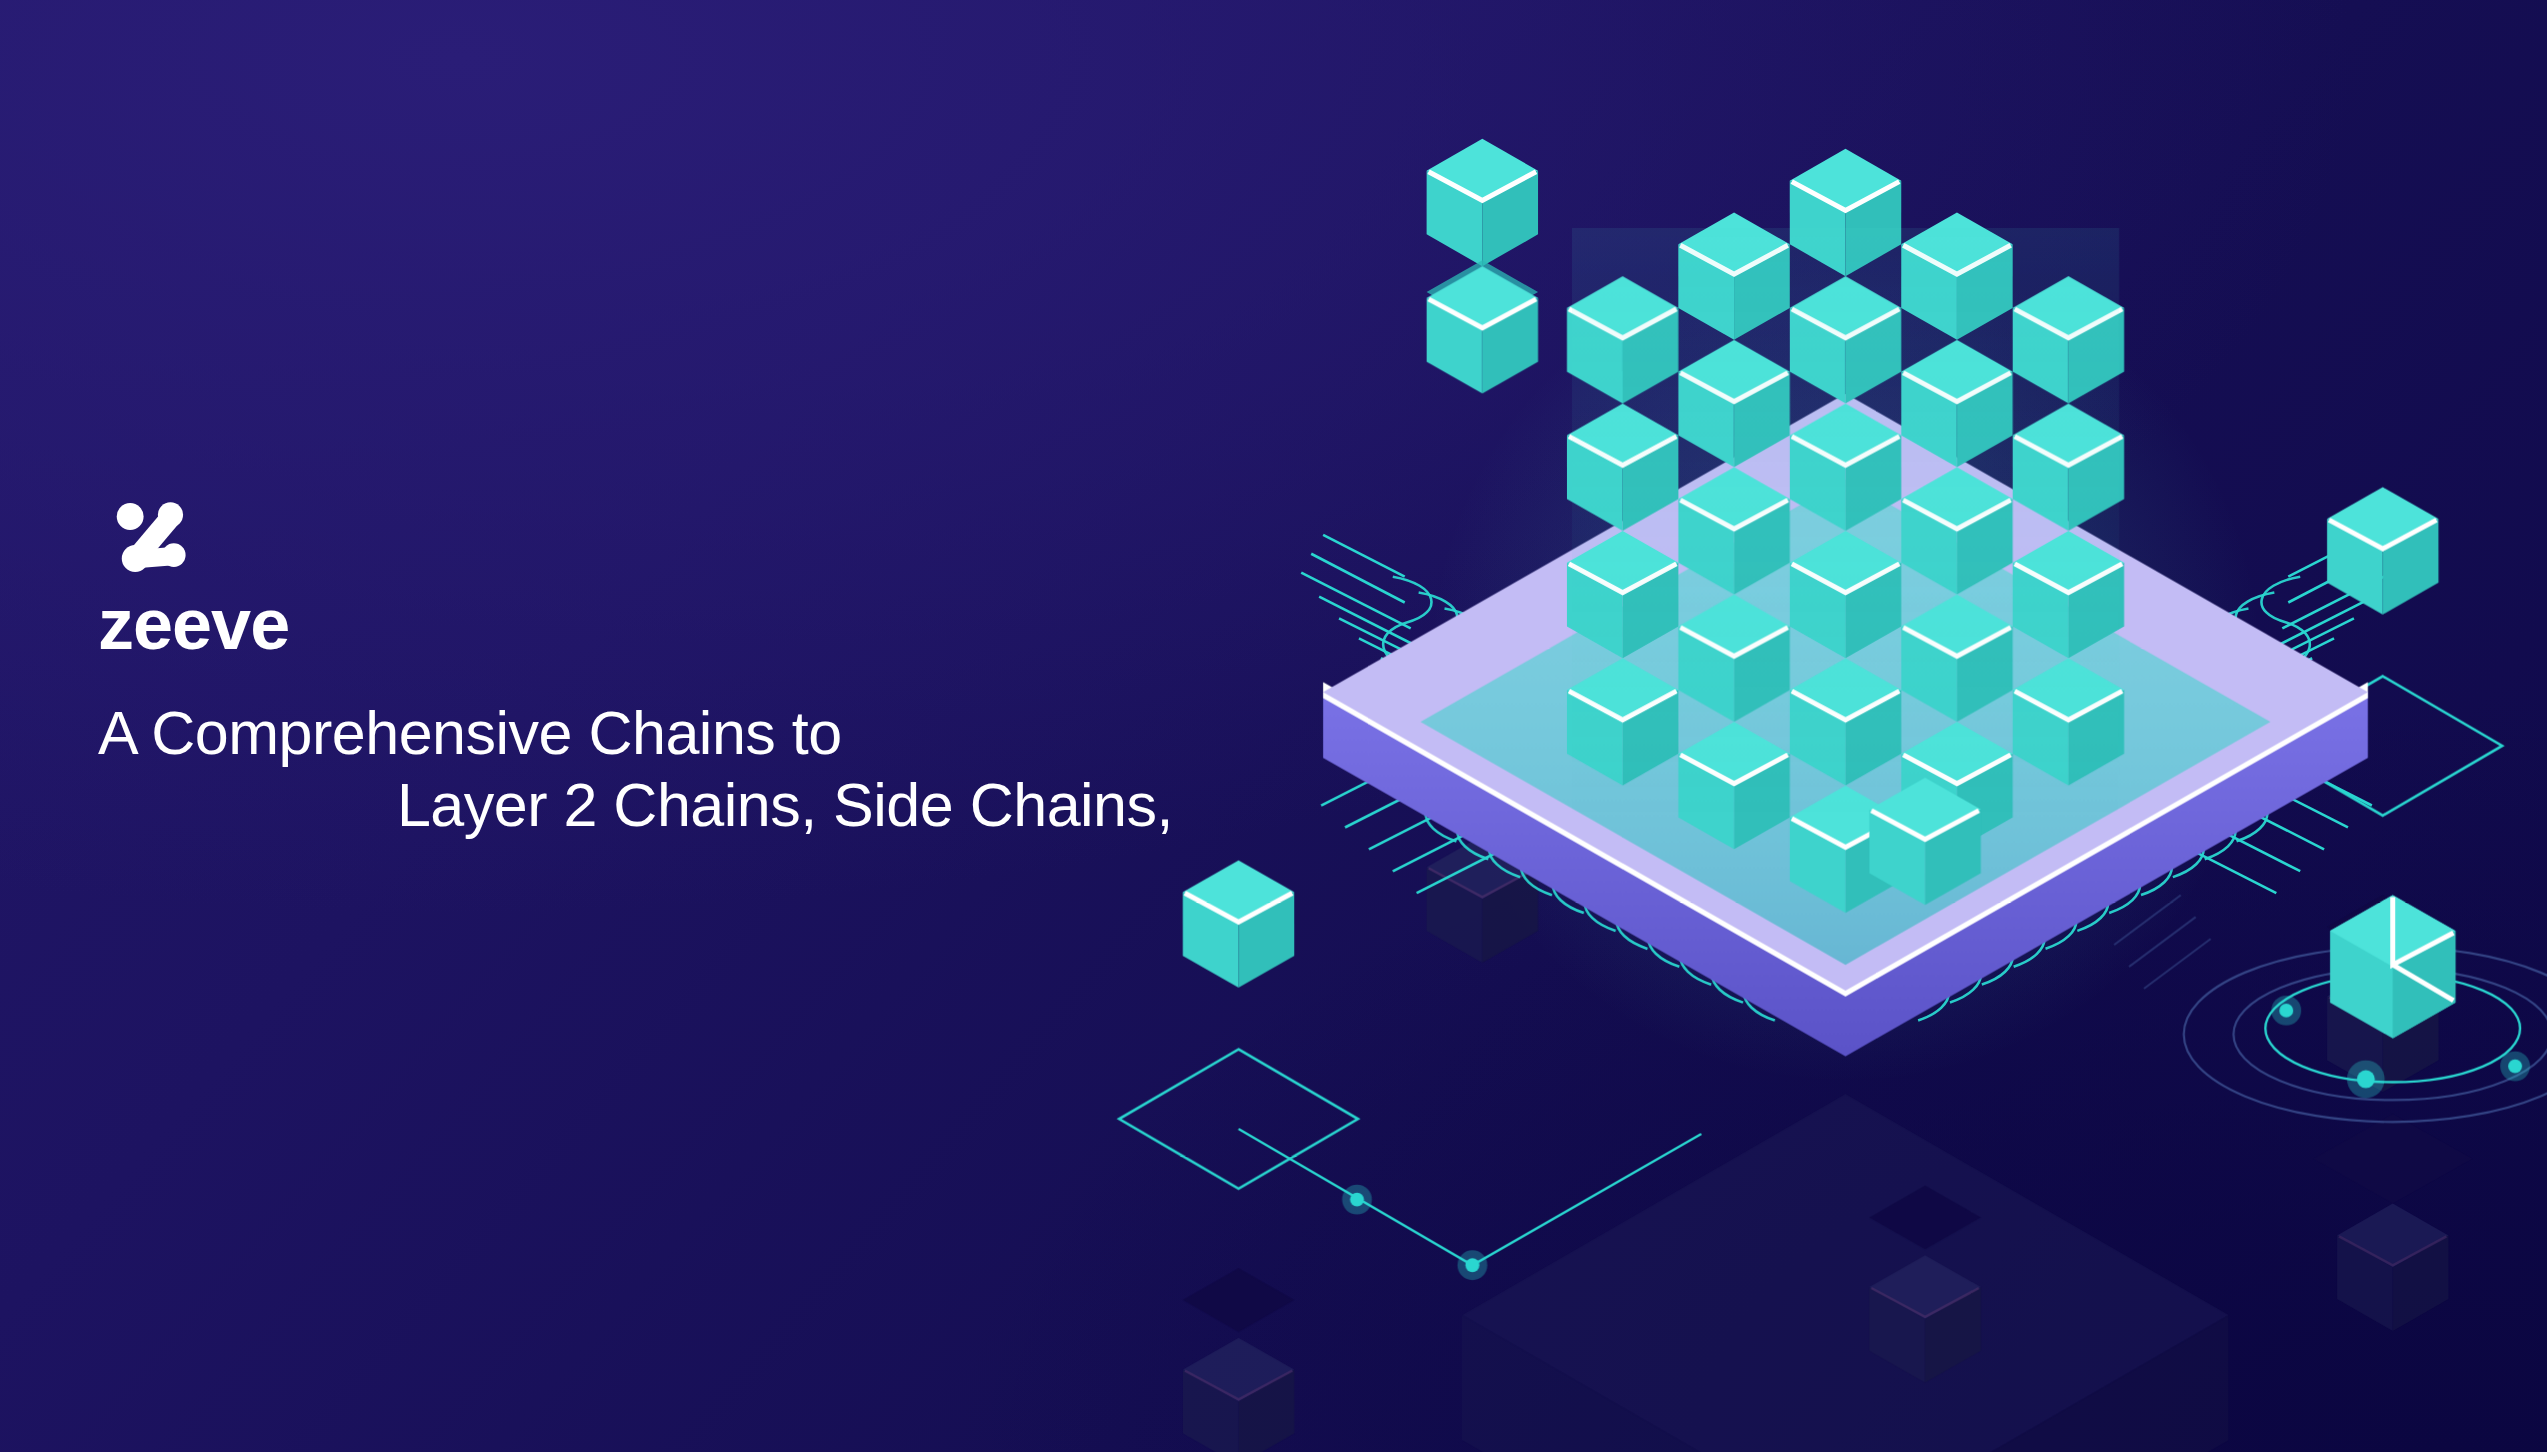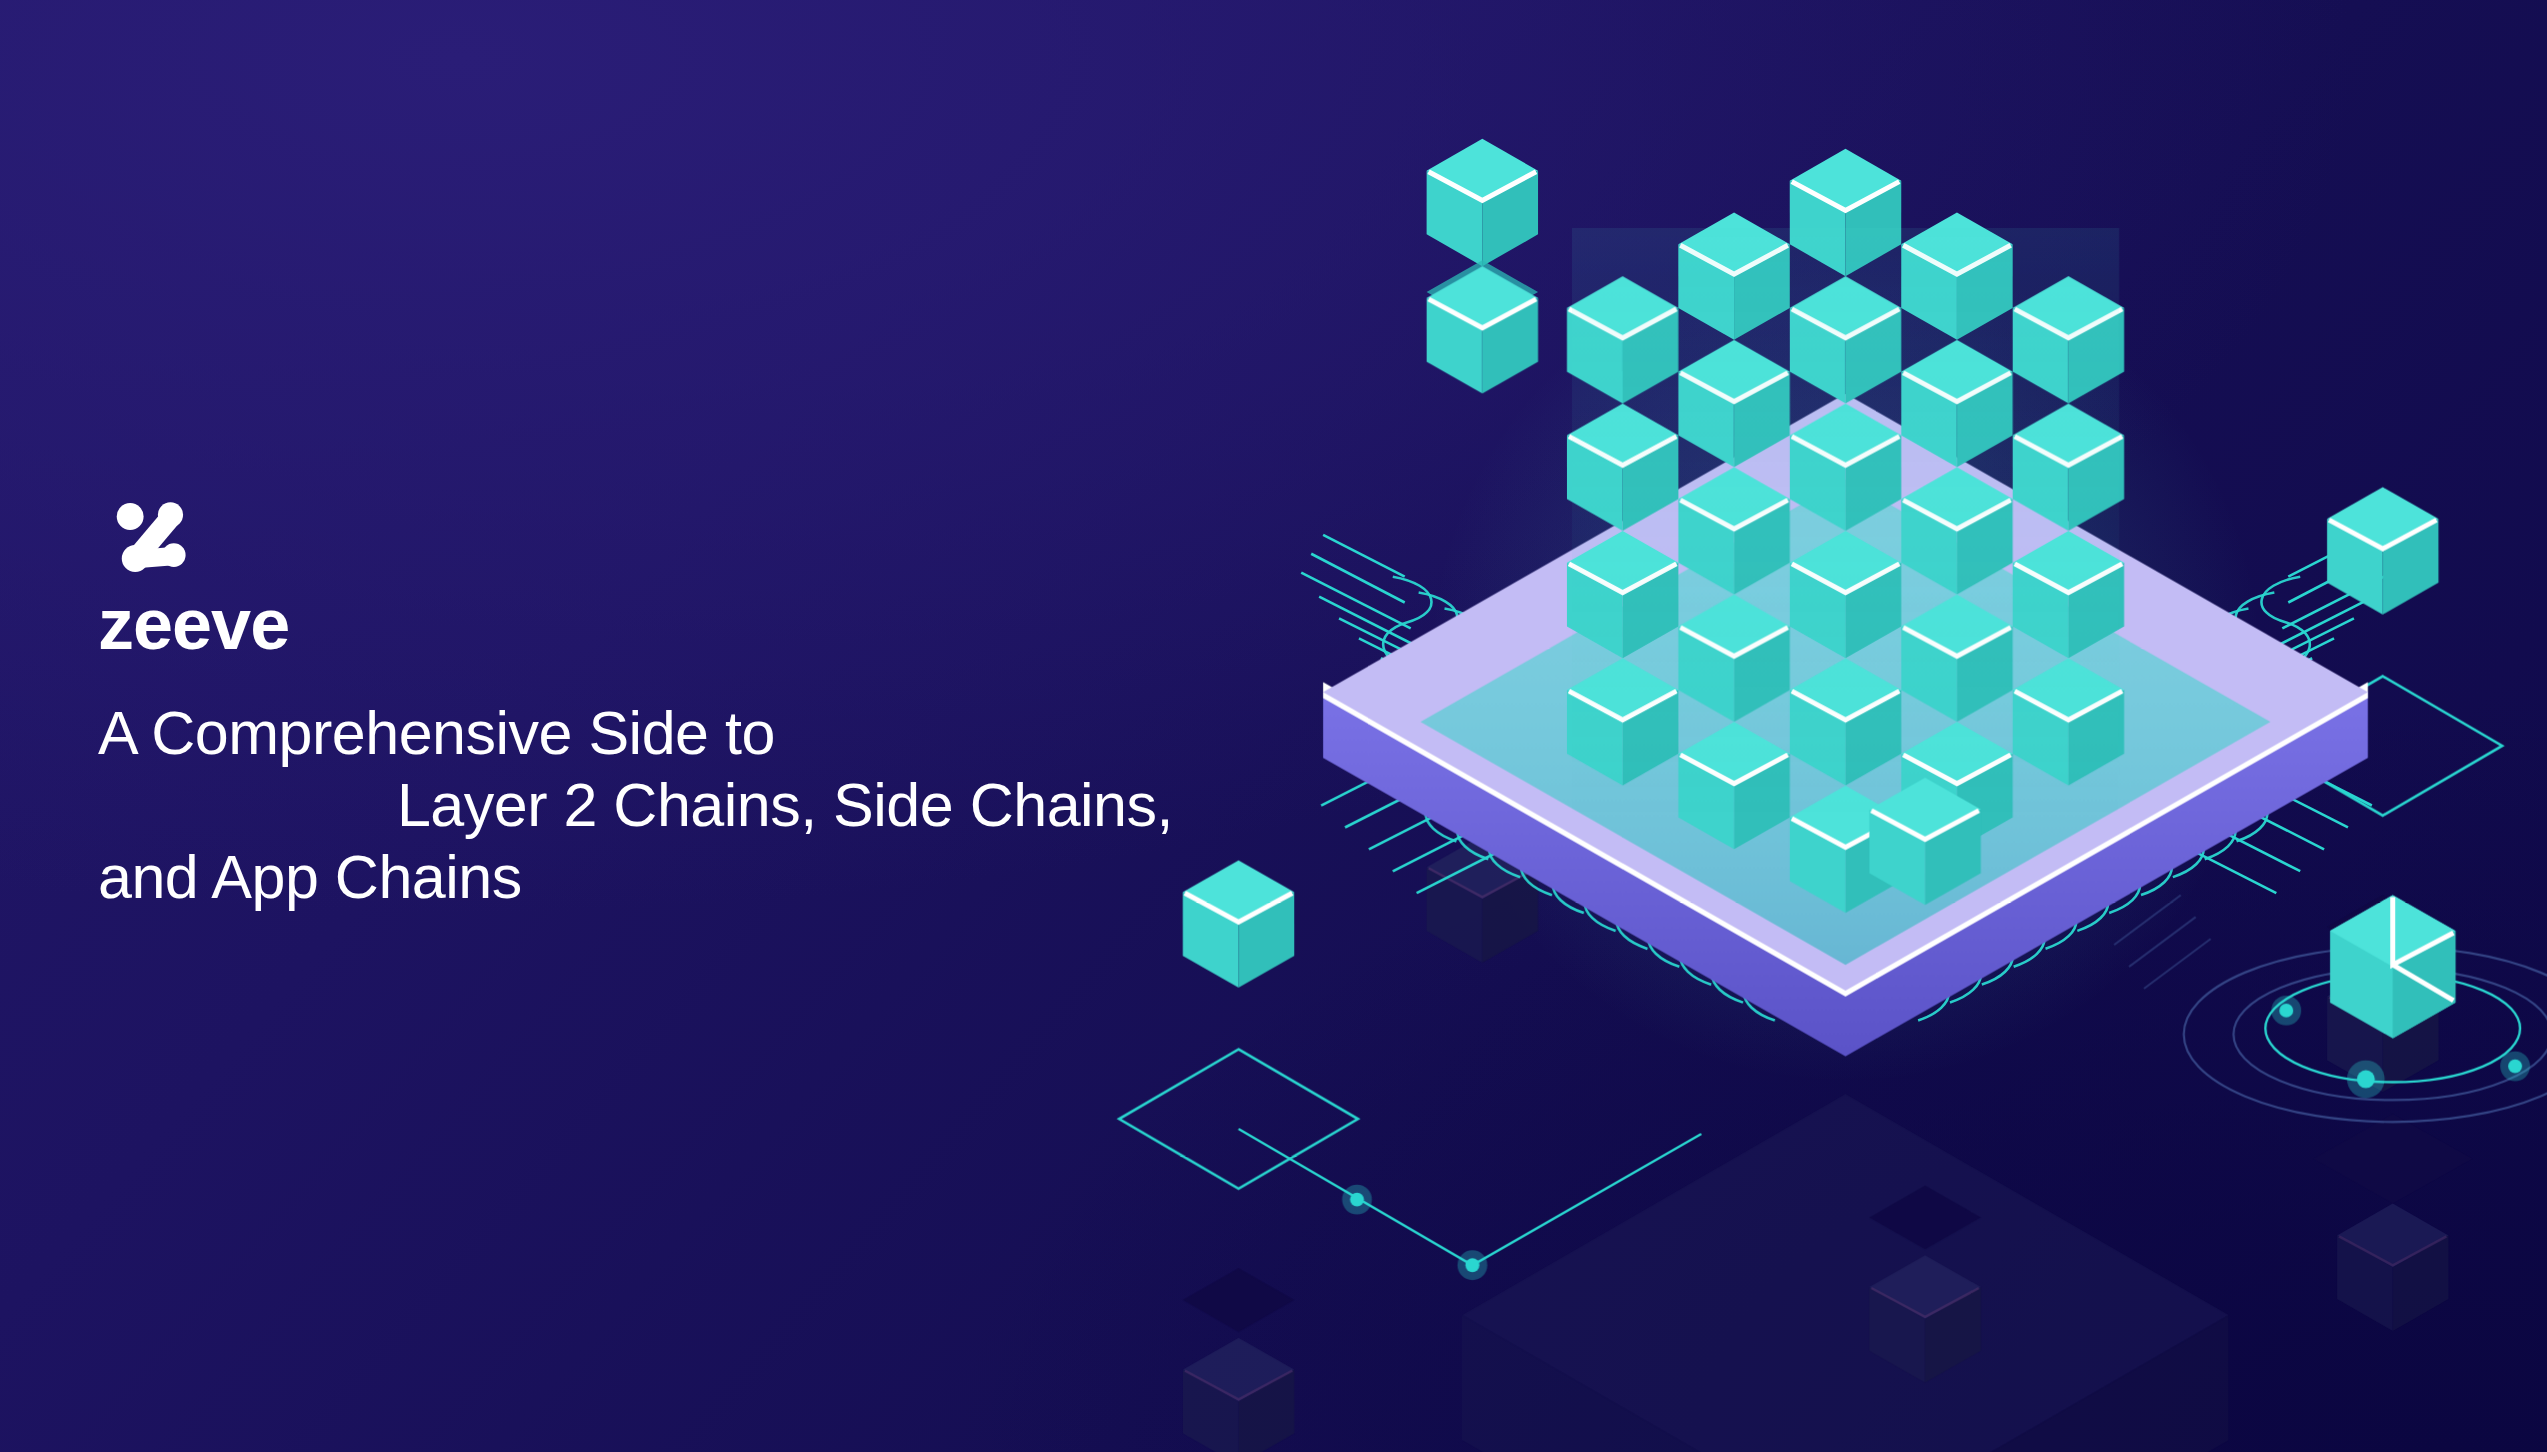--- a/index.html
+++ b/index.html
@@ -66,23 +66,22 @@
           <circle cx="76" cy="68" r="14"></circle>
           <path d="M64 14 L84 28 L40 80 L20 66 Z"></path>
           <path d="M28 60 H78 V82 H28 Z" opacity="0"></path>
           <path d="M30 62 L78 58 L76 80 L28 84 Z"></path>
         </g>
       </svg>
       <span id="logo-word">zeeve</span>
     </div>
 
     <h1 id="headline">
-      <span class="line">A Comprehensive Side to</span>
+      <span class="line">A Comprehensive Chains to</span>
       <span class="line b">Layer 2 Chains, Side Chains,</span>
-      <span class="line"><span>and </span><span class="b">App Chains</span></span>
     </h1>
   </div>
 
   <div id="art">
   <svg viewBox="0 0 1410 1200">
     <defs>
       <linearGradient id="gGlow" x1="0" y1="0" x2="0" y2="1">
         <stop offset="0%" stop-color="#4de3da" stop-opacity="0.17"></stop>
         <stop offset="100%" stop-color="#4de3da" stop-opacity="0"></stop>
       </linearGradient>

